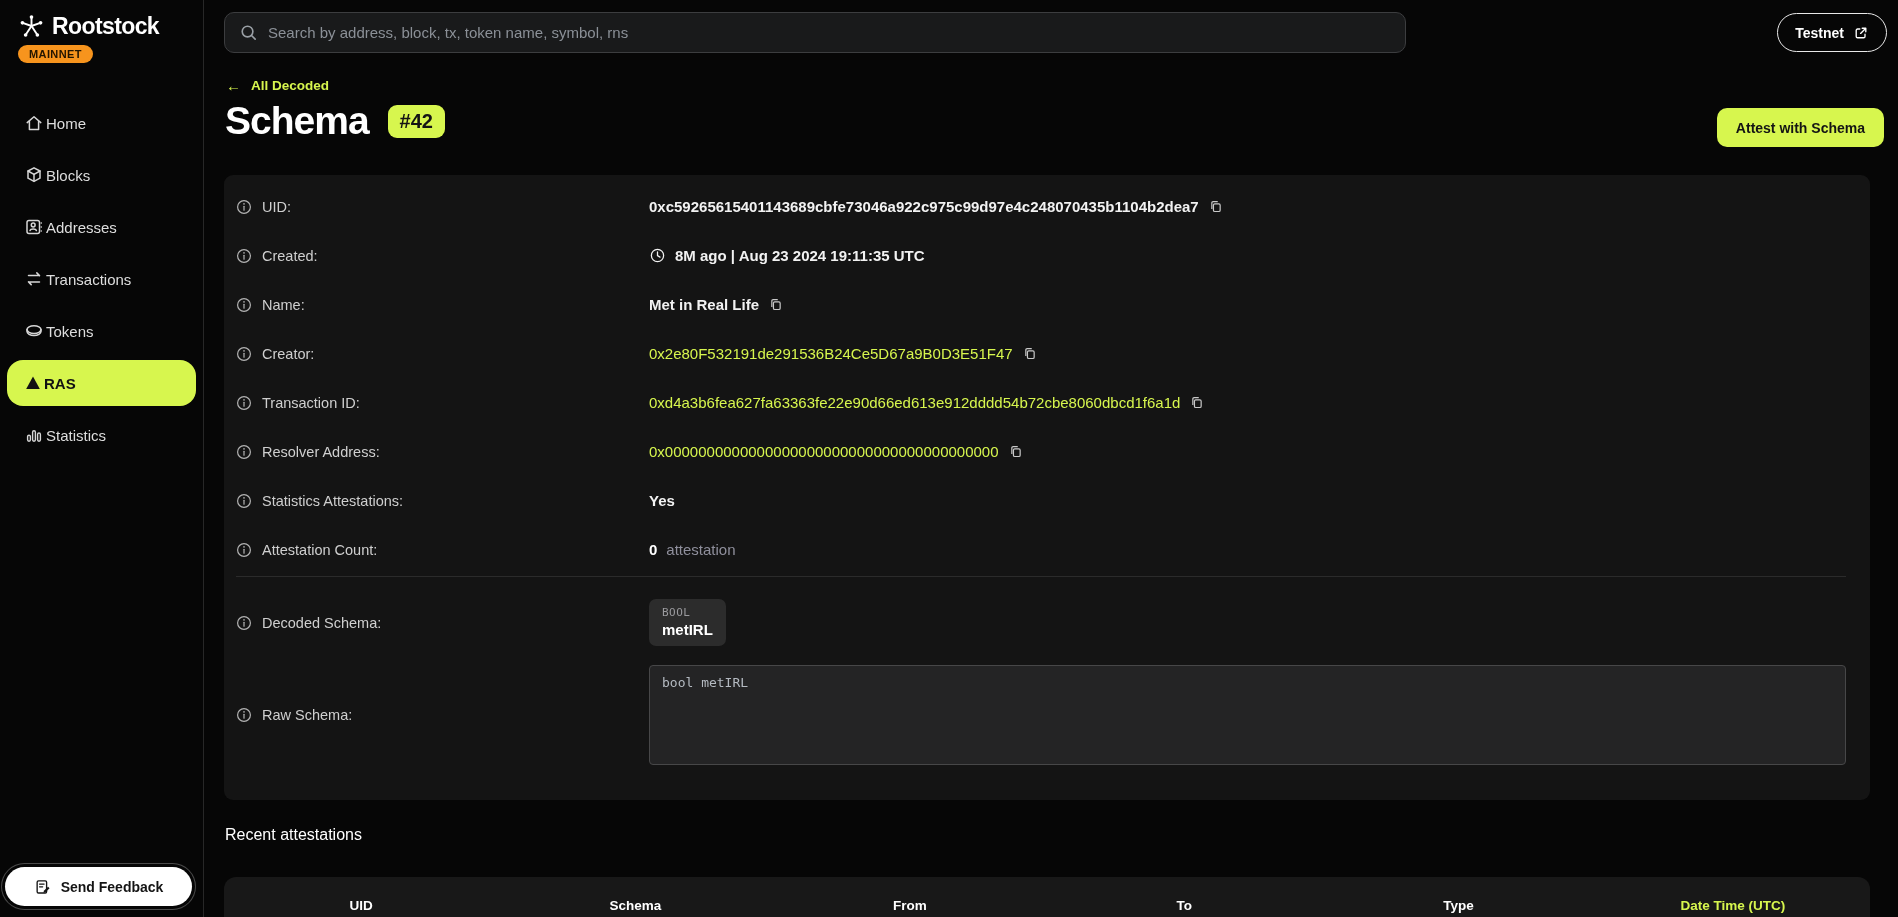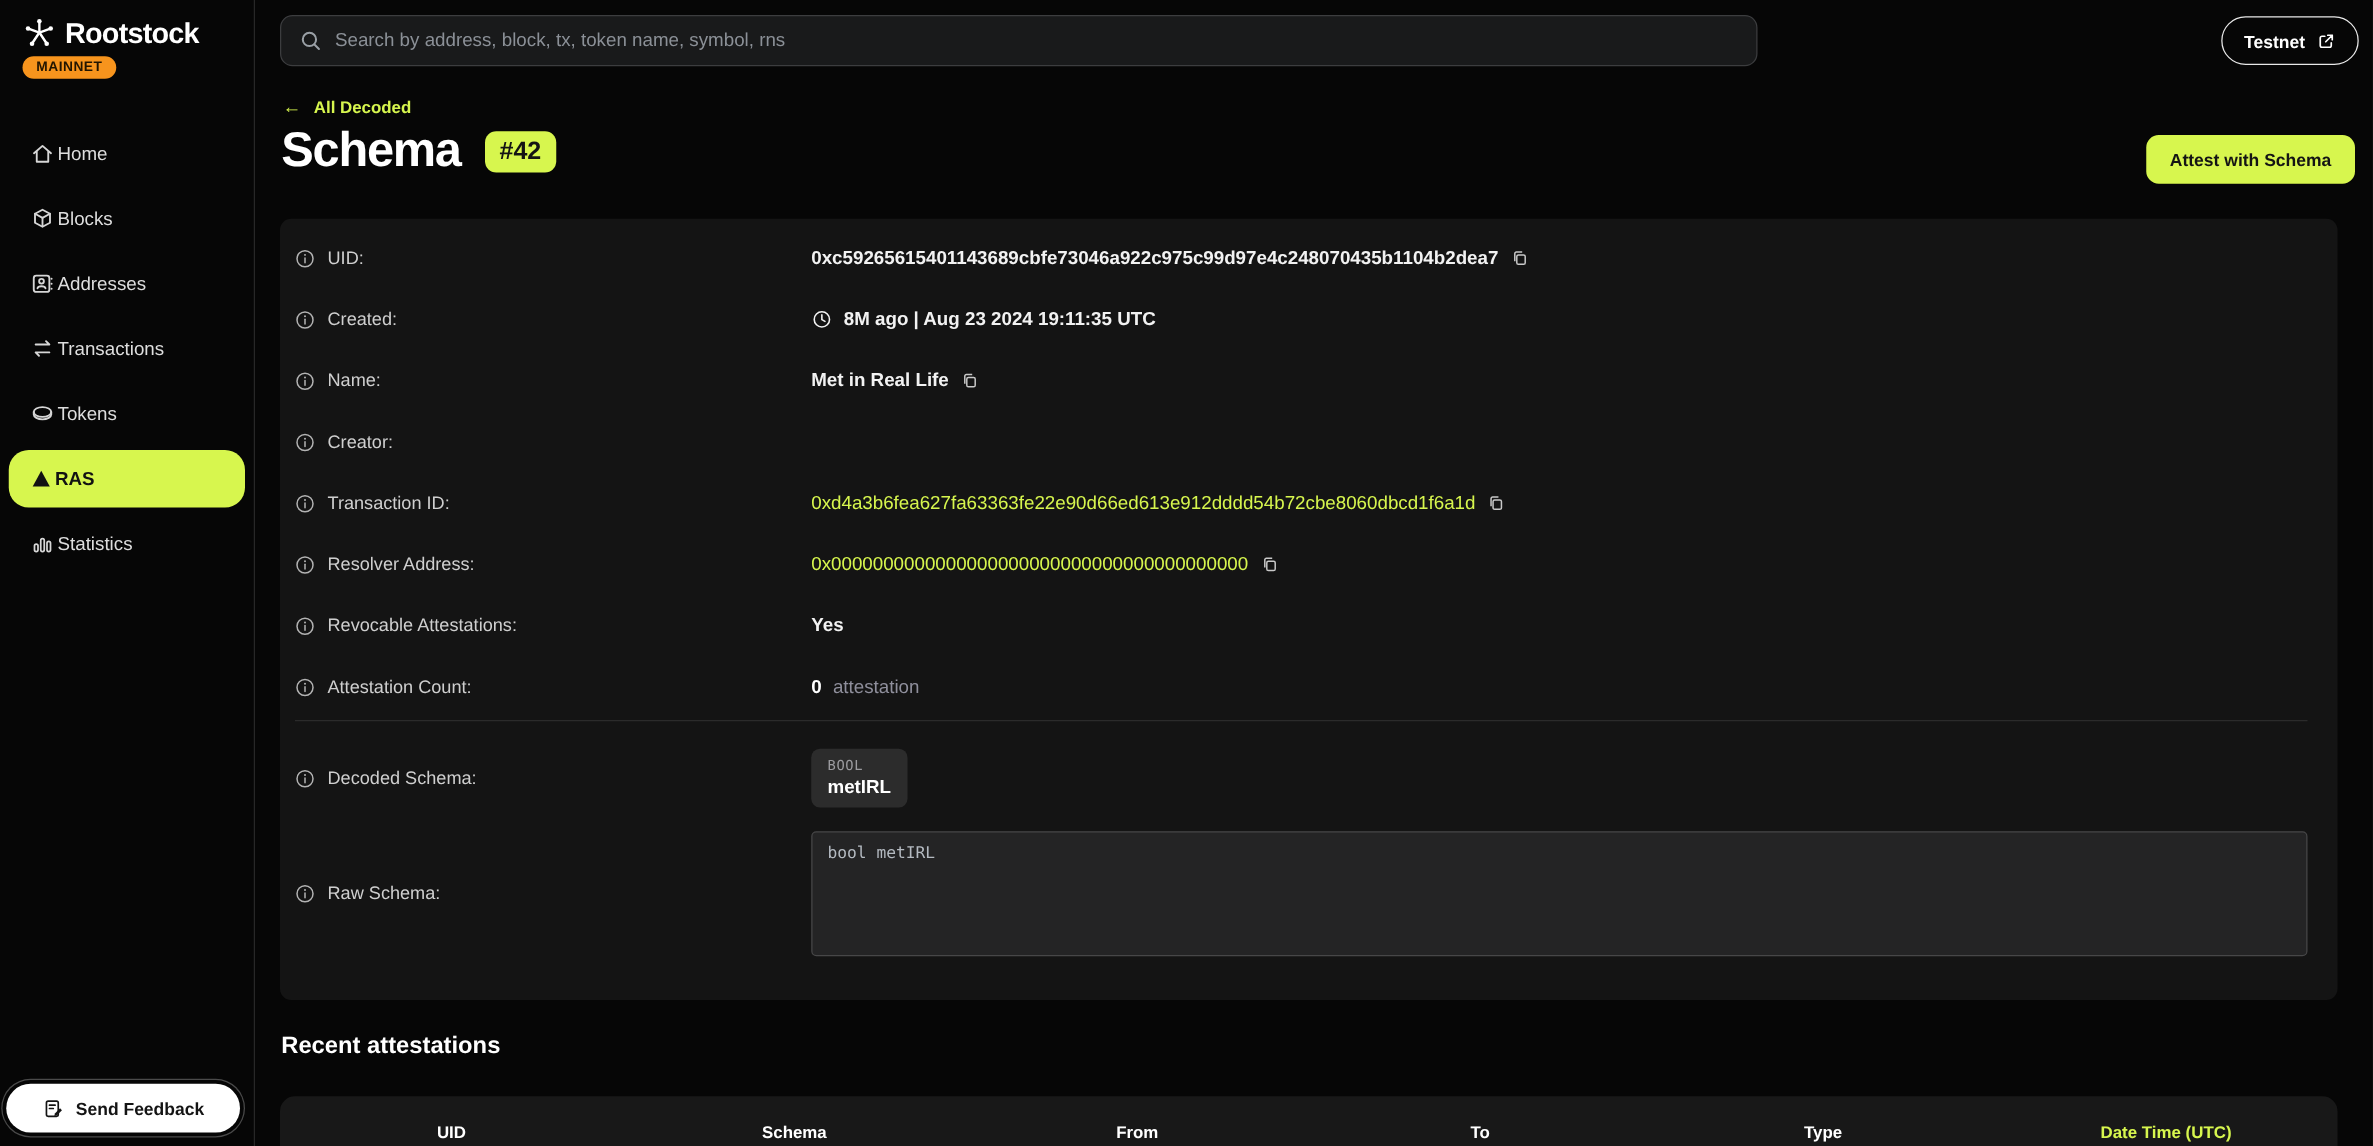--- a/index.html
+++ b/index.html
@@ -114,21 +114,21 @@
   .chip-name{ font-size:15px; font-weight:600; color:#fff; margin-top:2px; }
 
   .raw-row{ display:flex; align-items:center; margin-top:19px; }
   .raw-textarea{
     flex:1; height:100px; background:#242425; border:1px solid #474748; border-radius:4px;
     color:#b4bac1; font-size:13px; font-family:"DejaVu Sans Mono", monospace;
     padding:9px 12px; resize:none; outline:none;
   }
 
   
-  .recent-heading{ position:absolute; left:21px; top:826px; font-size:19px; font-weight:700; color:#fff; }
+  .recent-heading{ position:absolute; left:21px; top:826px; font-size:16px; font-weight:400; color:#fff; }
   .table-panel{
     position:absolute; left:20px; top:877px; width:calc(100% - 48px); height:56px;
     background:#181818; border-radius:12px 12px 0 0;
     display:grid; grid-template-columns:repeat(6, 1fr); align-items:center;
   }
   .th{ text-align:center; font-size:13.5px; font-weight:600; color:#fff; cursor:pointer; }
   .th.sorted{ color:var(--lime); }
 </style>
 </head>
 <body>
@@ -340,20 +340,29 @@
       <div class="detail-label">
         <span>
           <svg width="16" height="16" viewBox="0 0 16 16" fill="none" stroke="#b3b3b3" stroke-width="1.2">
               <circle cx="8" cy="8" r="6.4"></circle>
               <path d="M8 7.3V11.2" stroke-linecap="round"></path>
               <circle cx="8" cy="4.9" r="0.8" fill="#b3b3b3" stroke="none"></circle>
             </svg>
         </span>
         <span>Creator:</span>
       </div>
+      <div class="detail-value">
+        <a class="lime-link">0x2e80F532191de291536B24Ce5D67a9B0D3E51F47</a>
+        <button class="copy-btn">
+          <svg width="16" height="16" viewBox="0 0 20 20" fill="none" stroke="currentColor" stroke-width="1.5" stroke-linejoin="round">
+              <rect x="6.8" y="6.2" width="8.4" height="9.4" rx="1.6"></rect>
+              <path d="M4.8 12.6V4.9a1.6 1.6 0 0 1 1.6-1.6h5.8"></path>
+            </svg>
+        </button>
+      </div>
     </div>
 
     <div class="detail-row">
       <div class="detail-label">
         <span>
           <svg width="16" height="16" viewBox="0 0 16 16" fill="none" stroke="#b3b3b3" stroke-width="1.2">
               <circle cx="8" cy="8" r="6.4"></circle>
               <path d="M8 7.3V11.2" stroke-linecap="round"></path>
               <circle cx="8" cy="4.9" r="0.8" fill="#b3b3b3" stroke="none"></circle>
             </svg>
@@ -395,21 +404,21 @@
 
     <div class="detail-row">
       <div class="detail-label">
         <span>
           <svg width="16" height="16" viewBox="0 0 16 16" fill="none" stroke="#b3b3b3" stroke-width="1.2">
               <circle cx="8" cy="8" r="6.4"></circle>
               <path d="M8 7.3V11.2" stroke-linecap="round"></path>
               <circle cx="8" cy="4.9" r="0.8" fill="#b3b3b3" stroke="none"></circle>
             </svg>
         </span>
-        <span>Revocable Attestations:</span>
+        <span>Statistics Attestations:</span>
       </div>
       <div class="detail-value bold">Yes</div>
     </div>
 
     <div class="detail-row">
       <div class="detail-label">
         <span>
           <svg width="16" height="16" viewBox="0 0 16 16" fill="none" stroke="#b3b3b3" stroke-width="1.2">
               <circle cx="8" cy="8" r="6.4"></circle>
               <path d="M8 7.3V11.2" stroke-linecap="round"></path>

